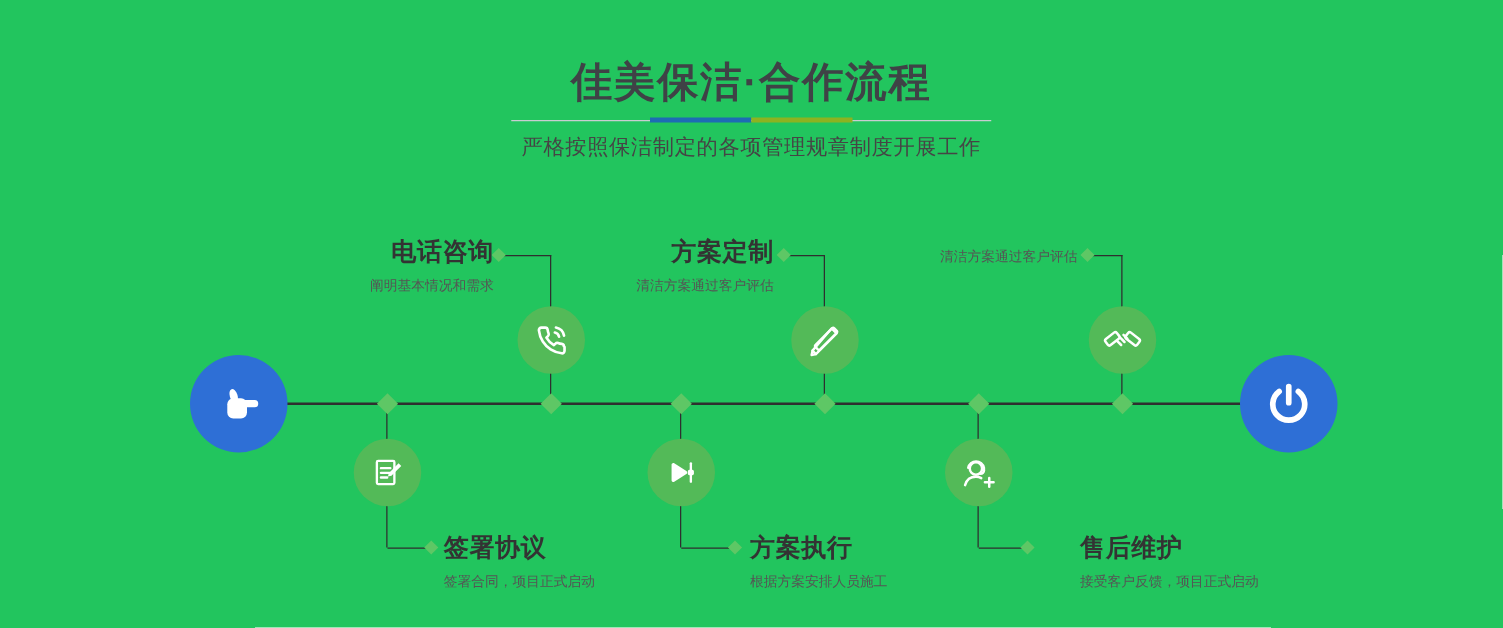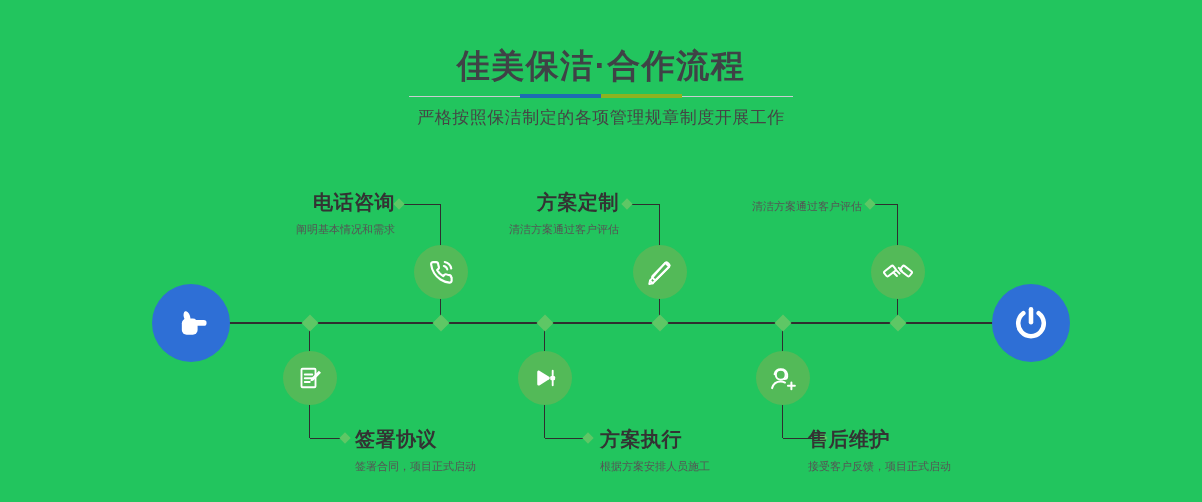--- a/index.html
+++ b/index.html
@@ -132,21 +132,21 @@
     color: #555;
     line-height: 19px;
   }
   .step-text.top { top: 191px; text-align: right; }
   .step-text.bottom { top: 428px; text-align: left; }
   .st1 { right: 807px; }
   .st2 { right: 583px; }
   .st3 { right: 340px; }
   .st4 { left: 355px; }
   .st5 { left: 600px; }
-  .st6 { left: 808px; }
+  .st6 { left: 864px; }
 </style>
 </head>
 <body>
 
 <div class="stage">
 
   <div class="main-title">佳美保洁·合作流程</div>
   <div class="divider">
     <div class="gray-rule"></div>
     <div class="accent">

